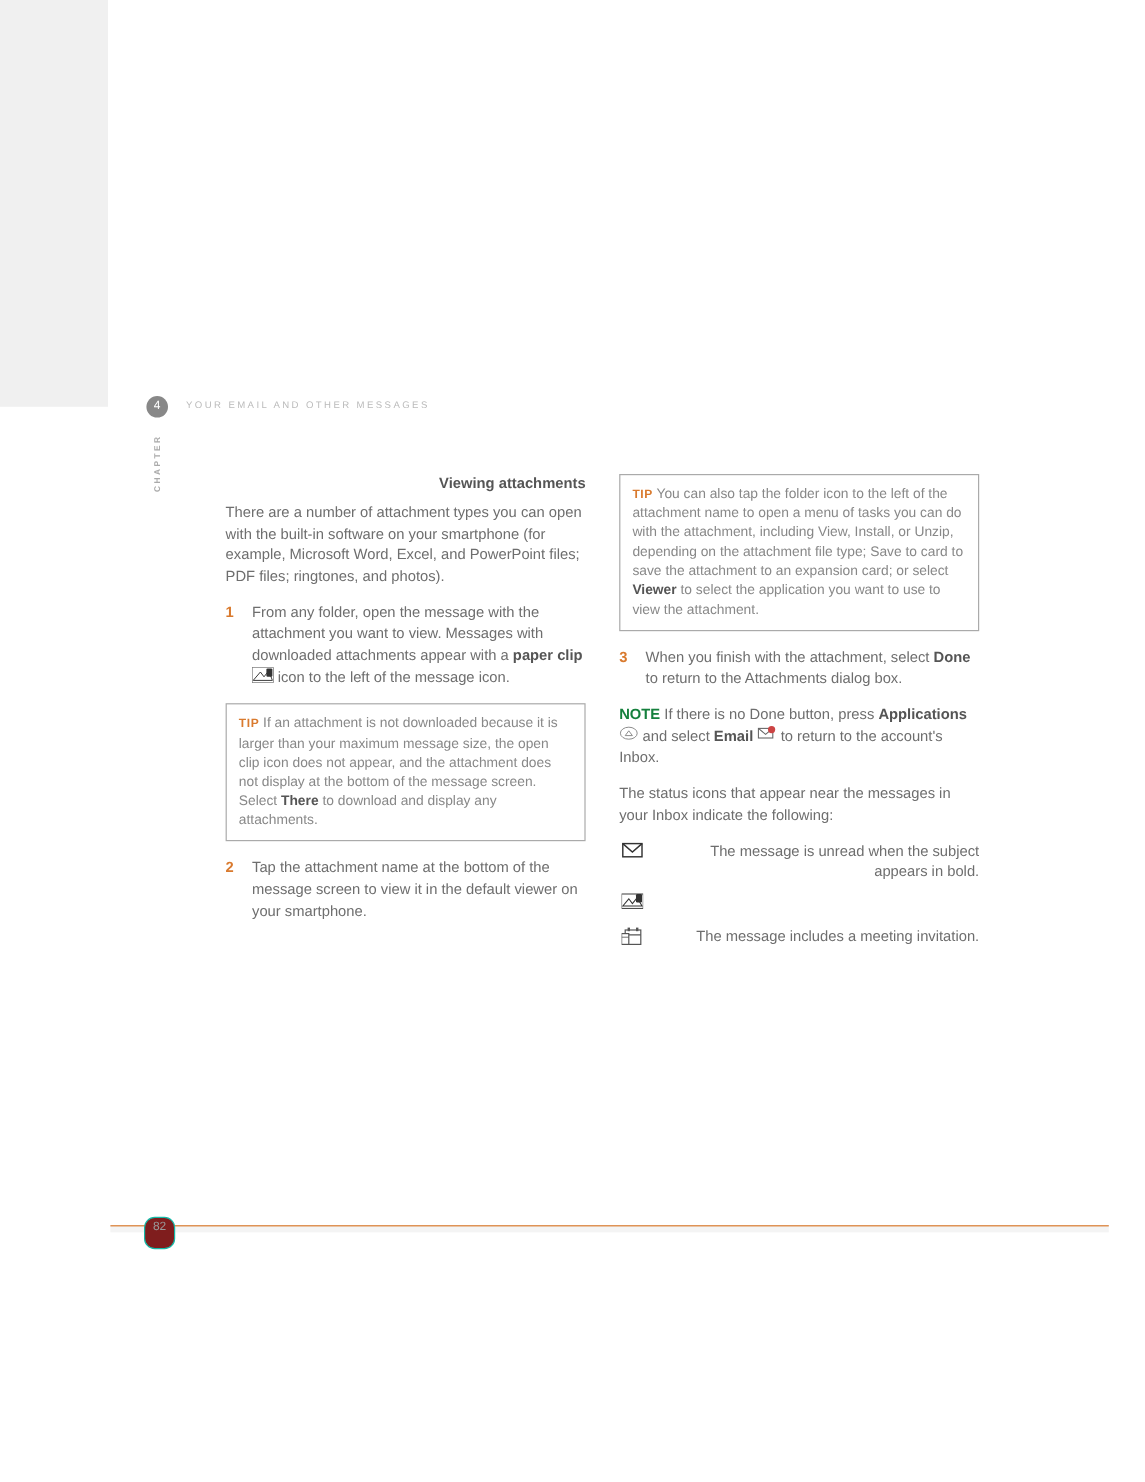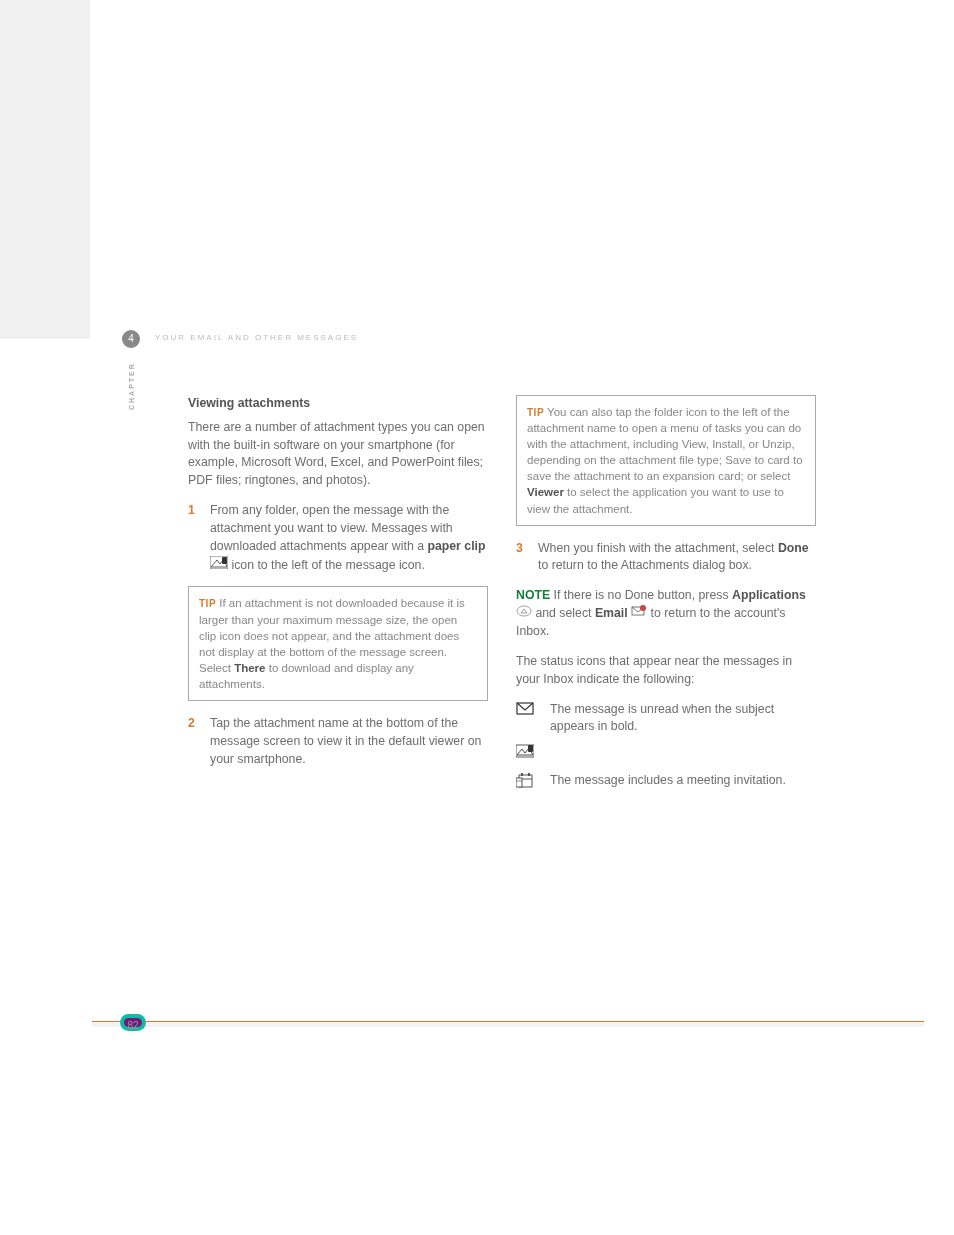--- a/index.html
+++ b/index.html
@@ -52,54 +52,54 @@
   }
   .content {
     position: absolute;
     left: 188px; top: 395px;
     width: 634px;
     display: flex;
     gap: 28px;
     z-index: 2;
   }
   .col { width: 300px; font-size: 12.3px; line-height: 1.45; color: #6e6e6e; }
-  .heading { font-weight: bold; color: #555; margin-bottom: 6px; }
+  .heading { font-weight: bold; color: #555; margin-bottom: 6px; text-align: right; }
   .para { margin-bottom: 12px; }
   .step { display: flex; gap: 10px; margin-bottom: 12px; }
   .step-num { color: #d97a2e; font-weight: bold; flex: 0 0 12px; }
   .step-body { flex: 1; }
   .tip-box {
     border: 0.5px solid #aaa;
     padding: 8px 10px;
     font-size: 11.5px;
     line-height: 1.4;
     color: #888;
     margin-bottom: 14px;
   }
   .tip-word { color: #d97a2e; font-weight: bold; font-size: 10px; letter-spacing: 0.5px; }
   .note-word { color: #15803d; font-weight: bold; }
   .bold { font-weight: bold; color: #555; }
   .icon-box { display: inline-block; vertical-align: middle; }
-  .icon-table { display: flex; gap: 14px; margin-bottom: 8px; }
+  .icon-table { display: flex; gap: 14px; margin-bottom: 8px; text-align: right; }
   .icon-table .icon-cell { flex: 0 0 20px; }
   .icon-table .desc-cell { flex: 1; }
   .footer-line {
     position: absolute;
     left: 92px; right: 30px; top: 1021px;
     height: 6px;
     border-top: 1px solid #d97a2e;
     background: #f4f4f4;
   }
   .page-num {
     position: absolute;
     left: 120px; top: 1014px;
-    width: 26px; height: 17px;
-    border: 4px solid #14b8a6;
+    width: 26px; height: 27px;
+    border: 1px solid #14b8a6;
     border-radius: 9px;
-    background: #701a75;
+    background: #7f1d1d;
     font-size: 10px;
     color: #999;
     text-align: center;
     line-height: 15px;
     z-index: 3;
   }
 </style>
 </head>
 <body>
 

